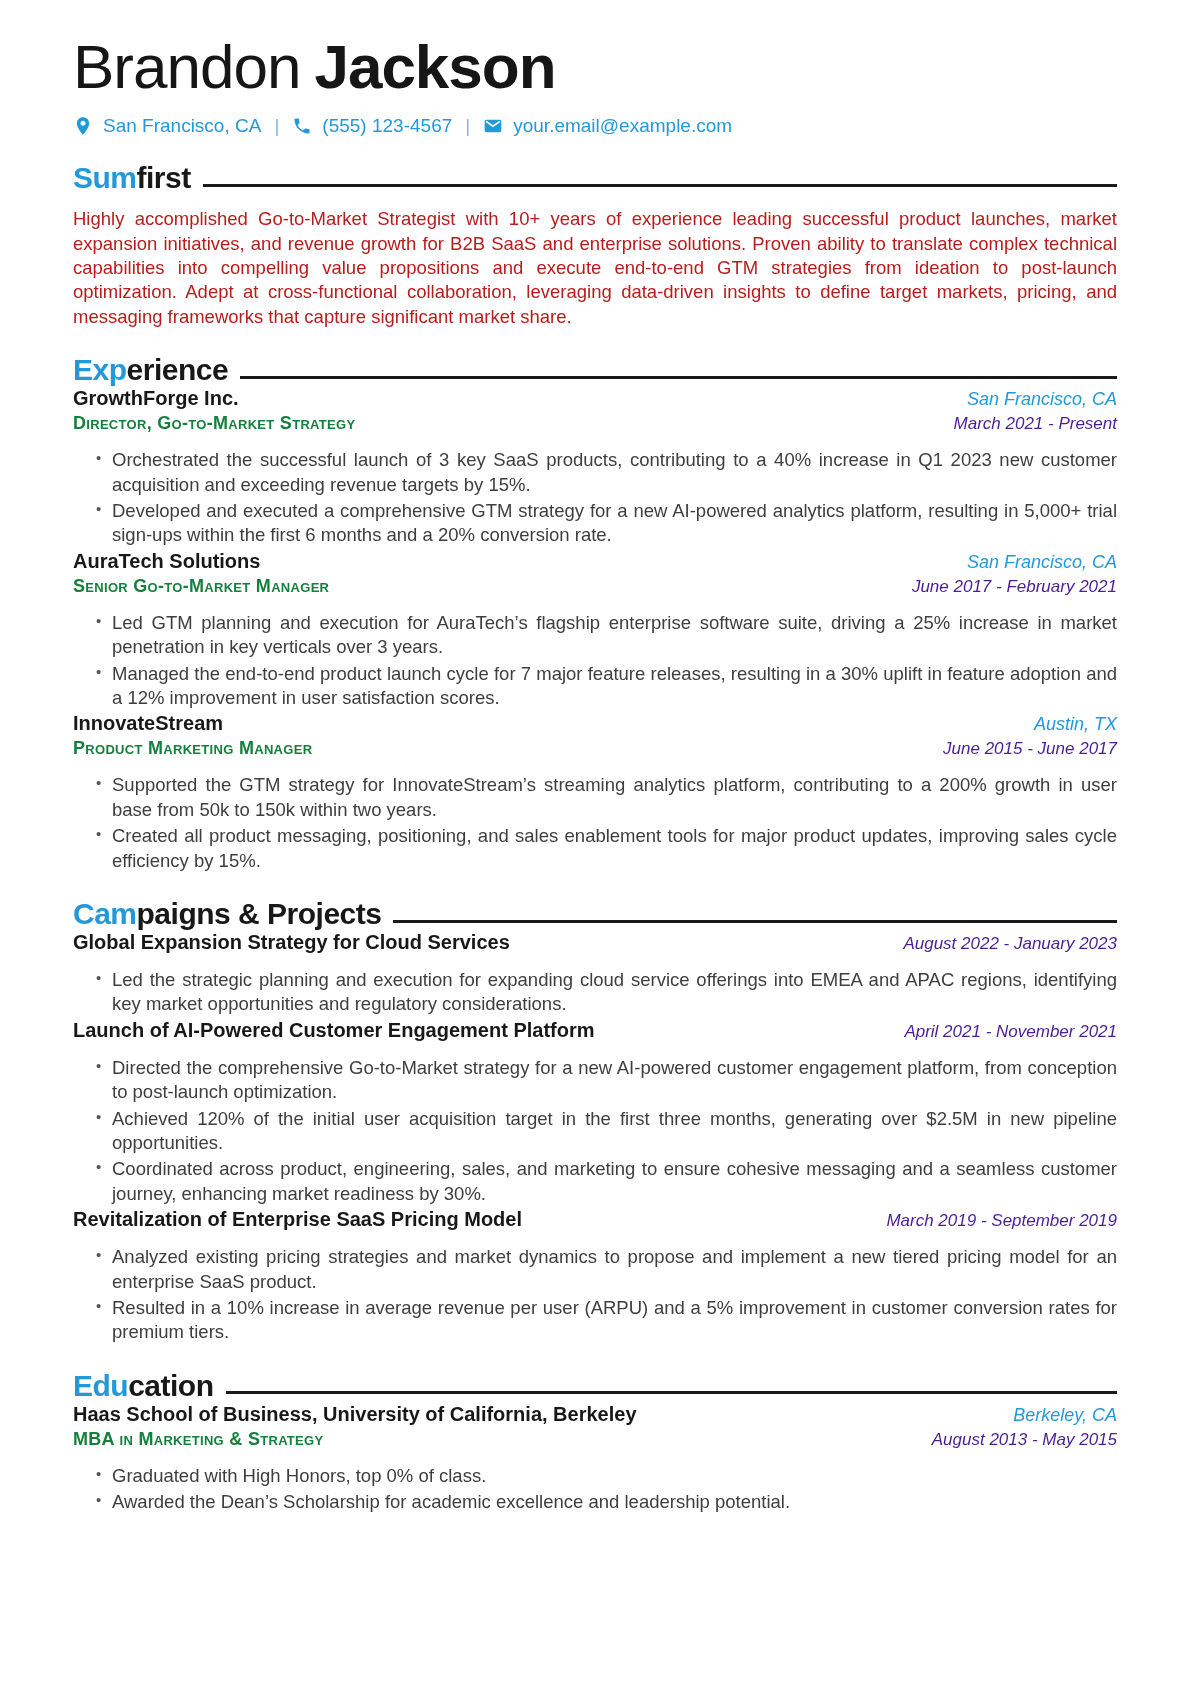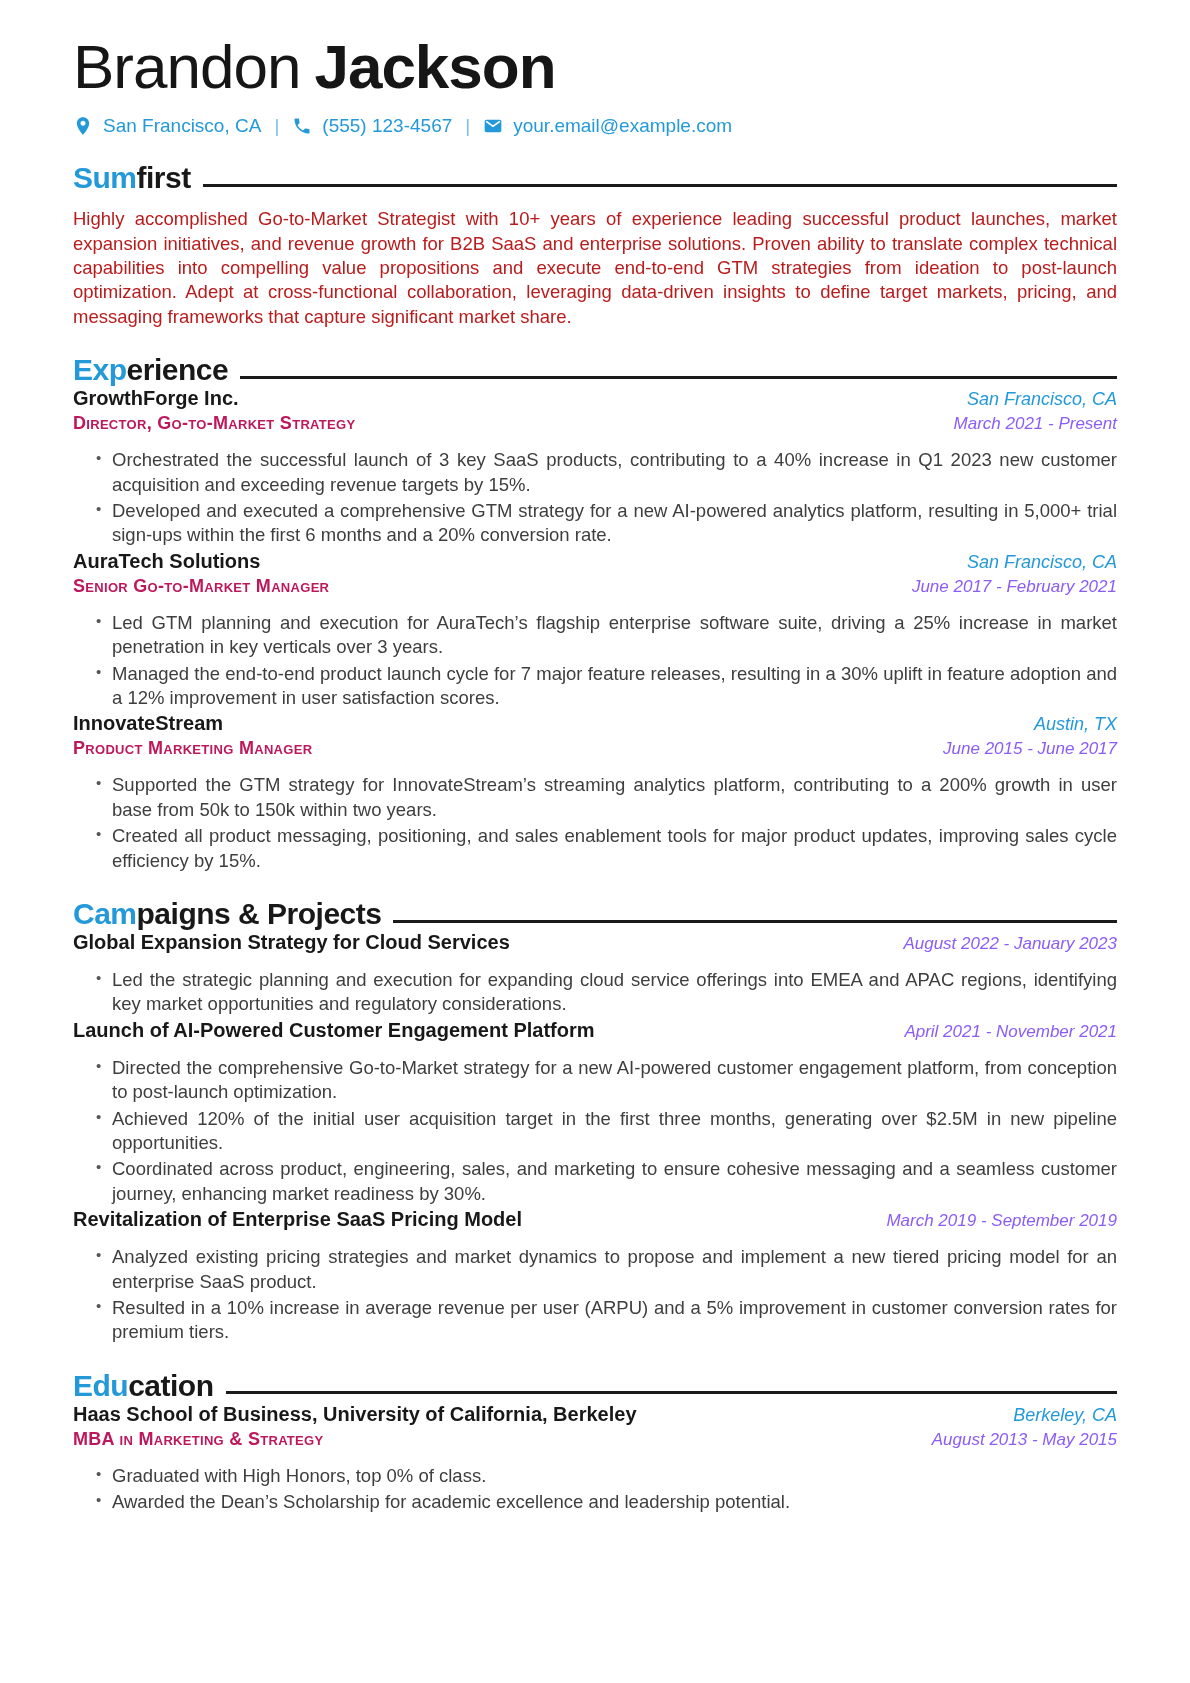--- a/index.html
+++ b/index.html
@@ -85,26 +85,26 @@
     color: #2499da;
     text-align: right;
     flex: 0 0 auto;
   }
   .role {
     margin-top: 3px;
     font-size: 18px;
     font-weight: 600;
     font-variant: small-caps;
     letter-spacing: 0.3px;
-    color: #be185d;
+    color: #15803d;
   }
   .dates {
     font-size: 17px;
     font-style: italic;
-    color: #8b5cf6;
+    color: #4c1d95;
     text-align: right;
     flex: 0 0 auto;
   }
 
   ul.bullets {
     list-style: none;
     margin-top: 14px;
     padding-left: 39px;
   }
   ul.bullets li {

